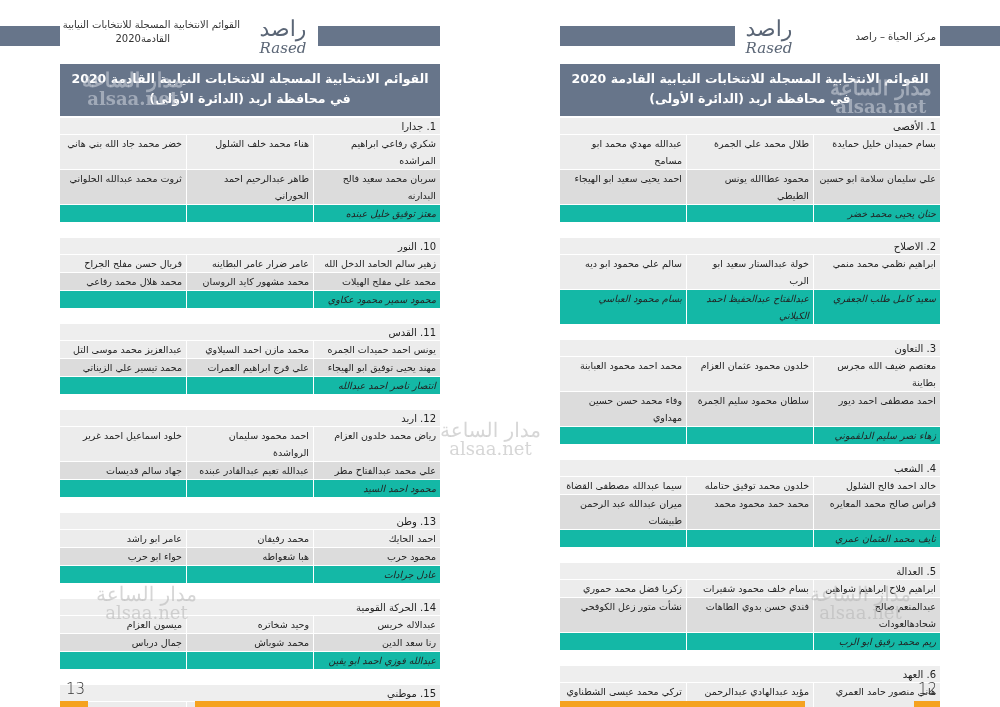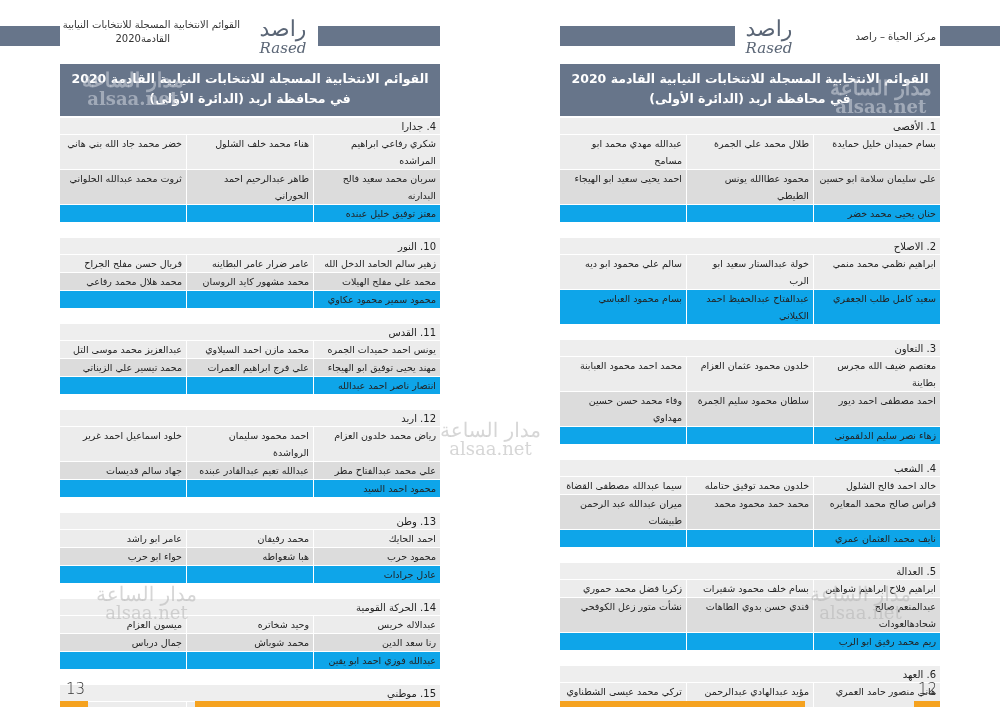--- a/index.html
+++ b/index.html
@@ -27,21 +27,21 @@
   .content { position: absolute; left: 60px; width: 380px; direction: rtl; }
   .section { margin-bottom: 15px; }
   .sec-head {
     background: #eeeeee; height: 17px; font-size: 10px; line-height: 17px;
     padding-right: 4px; color: #222; border-bottom: 1px solid #fff;
   }
   .row { display: flex; direction: rtl; border-bottom: 1px solid #fff; }
   .cell { font-size: 9.5px; color: #222; padding: 0 4px; min-height: 17px; line-height: 17px; border-left: 1px solid #fff; }
   .row:nth-child(even) .cell { background: #dcdcdc; }
   .row:nth-child(odd) .cell { background: #ececec; }
-  .row.last .cell { background: #0ea5e9; }
+  .row.last .cell { background: #14b8a6; font-style: italic; }
   .c1 { width: 127px; }
   .c2 { width: 127px; }
   .c3 { width: 126px; border-left: none; }
 
   
   .fbar { position: absolute; background: #f5a21f; height: 10px; top: 697px; }
   .pnum { position: absolute; top: 676px; font-size: 15px; color: #333; font-weight: 300; }
 
   
   .wm { position: absolute; text-align: center; color: rgba(180,180,180,0.55); font-family: "DejaVu Serif", serif; line-height: 1; pointer-events: none; }
@@ -68,21 +68,21 @@
     <div>القوائم الانتخابية المسجلة للانتخابات النيابية القادمة 2020</div>
     <div>في محافظة اربد (الدائرة الأولى)</div>
     <div class="wm" style="left:22px;top:6px;">
       <span class="a">مدار الساعة</span>
       <span class="b">alsaa.net</span>
     </div>
   </div>
 
   <div class="content" id="left-content" style="top:114px;">
       <div class="section">
-        <div class="sec-head">4. جدارا</div>
+        <div class="sec-head">1. جدارا</div>
         <div>
           <div class="row">
             <div class="cell c1">شكري رفاعي ابراهيم المراشده</div>
             <div class="cell c2">هناء محمد خلف الشلول</div>
             <div class="cell c3">خضر محمد جاد الله بني هاني</div>
           </div>
           <div class="row">
             <div class="cell c2">سربان محمد سعيد فالح البدارنه</div>
             <div class="cell c1">طاهر عبدالرحيم احمد الحوراني</div>
             <div class="cell c3">ثروت محمد عبدالله الحلواني</div>

